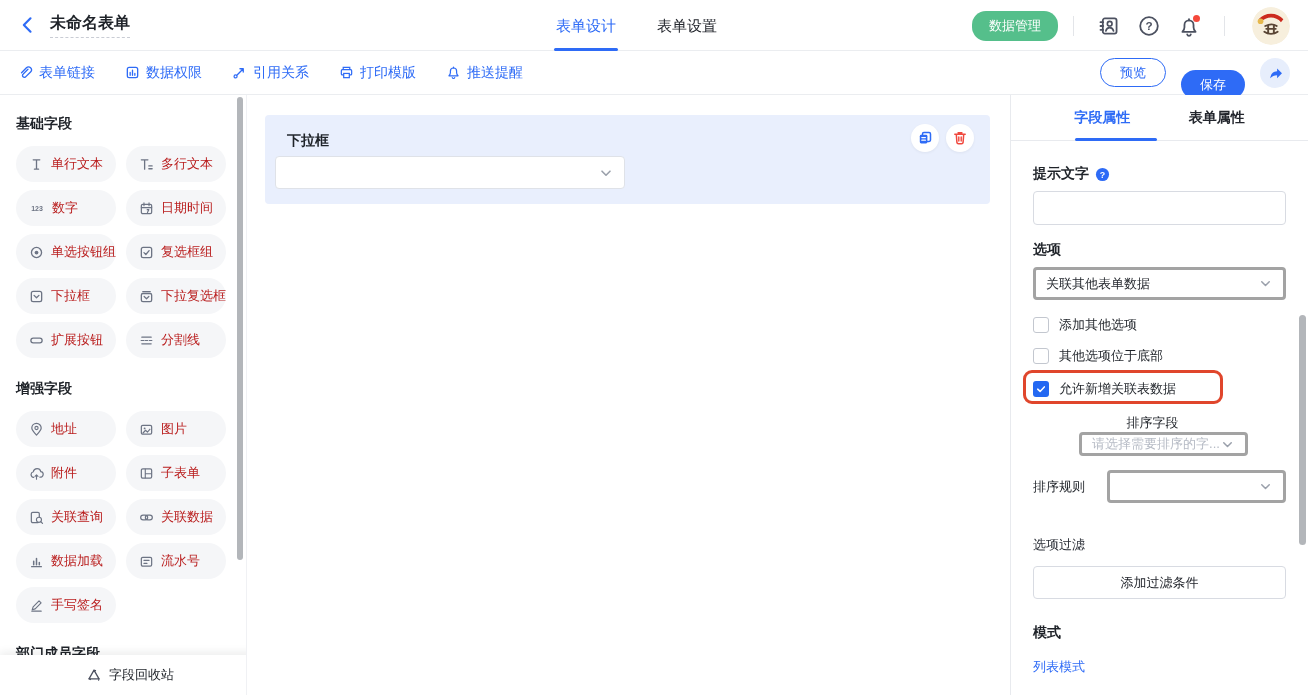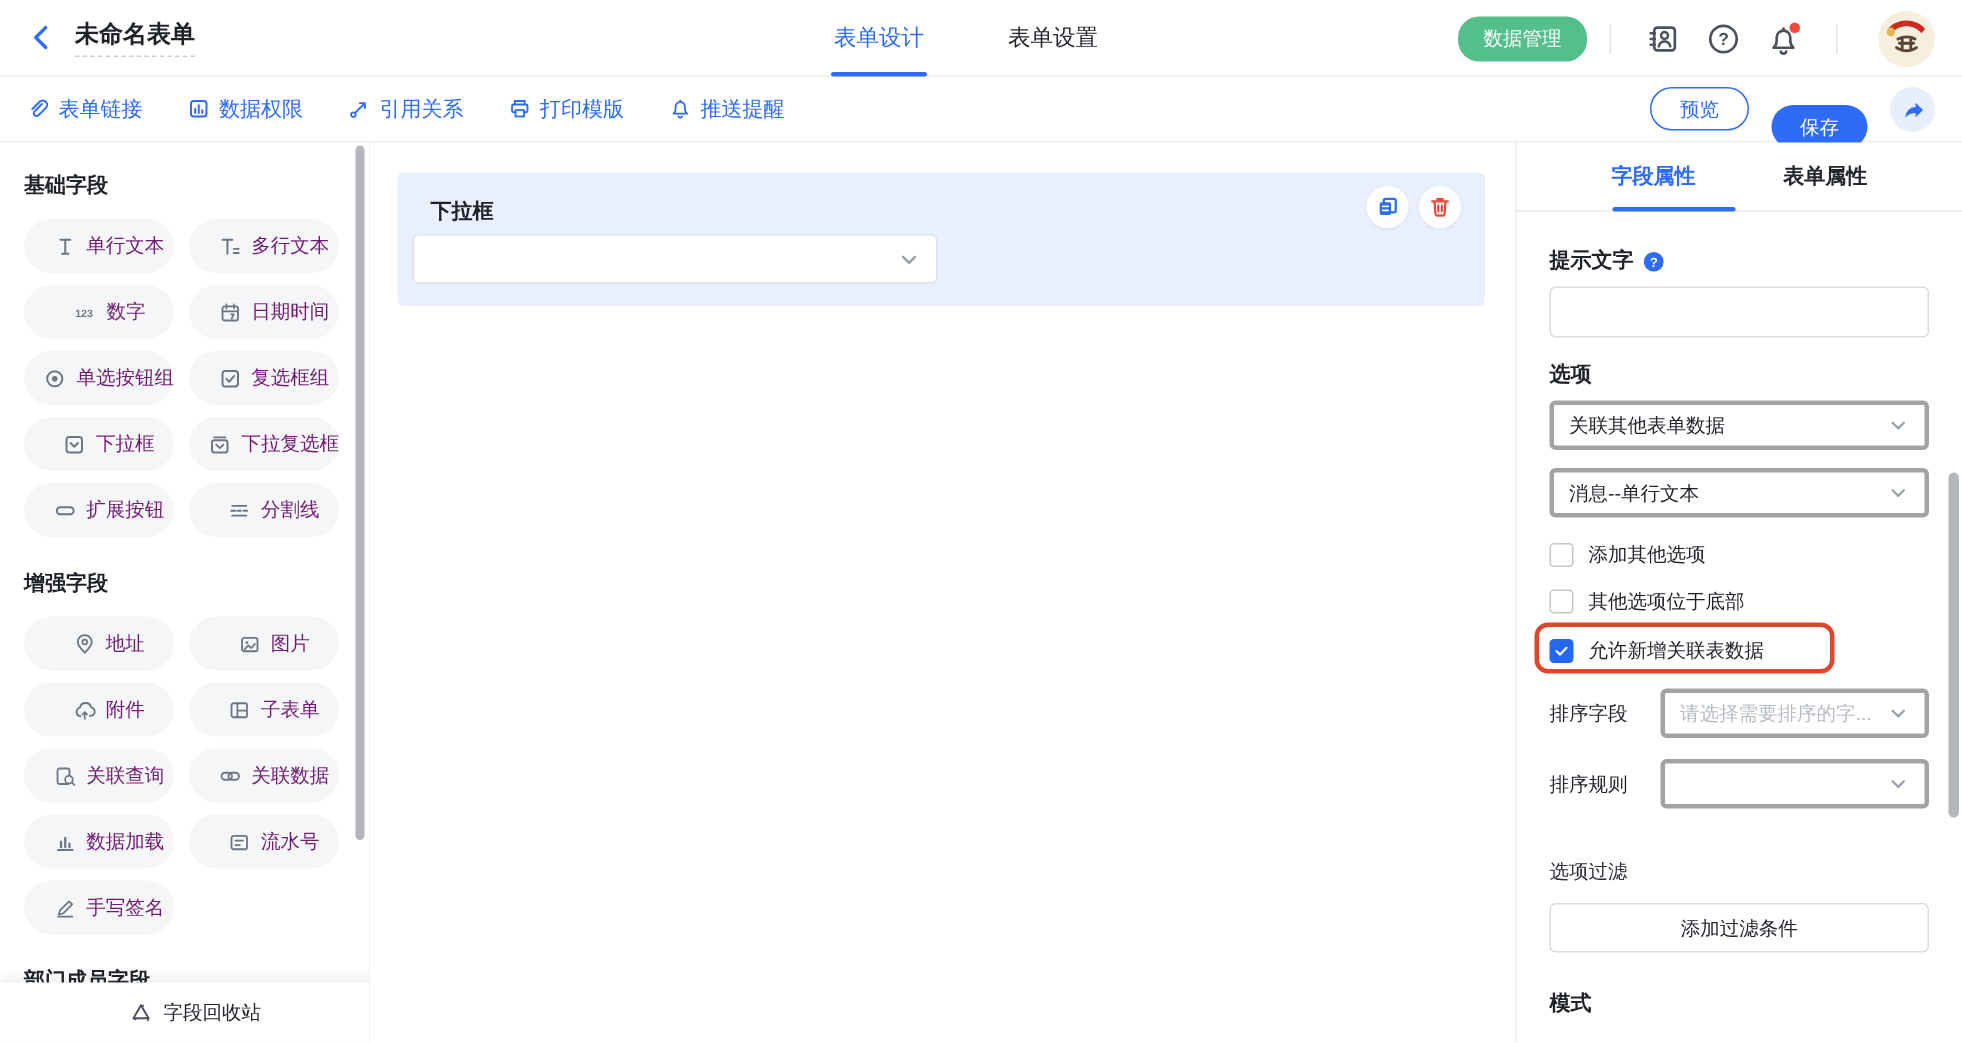--- a/index.html
+++ b/index.html
@@ -12,21 +12,21 @@
     display:flex; align-items:center; }
   .hdr-back { margin-left:18px; cursor:pointer; display:flex; align-items:center; }
   .hdr-title { margin-left:12px; font-size:16px; font-weight:bold; padding-bottom:3px;
     border-bottom:1px dashed #c9ccd4; }
   .hdr-tabs { position:absolute; left:556px; top:0; height:51px; display:flex; align-items:center; }
   .hdr-tab { font-size:15px; color:#23262d; cursor:pointer; position:relative; height:51px;
     line-height:51px; }
   .hdr-tab.active { color:#2e6bf6; }
   .hdr-tab.active::after { content:""; position:absolute; left:50%; transform:translateX(-50%);
     bottom:0; width:64px; height:3px; border-radius:2px; background:#2e6bf6; }
-  .hdr-tab + .hdr-tab { margin-left:56px; }
+  .hdr-tab + .hdr-tab { margin-left:41px; }
   .hdr-right { position:absolute; right:18px; top:0; height:51px; display:flex; align-items:center; }
   .btn-green { background:#55bf8b; color:#fff; font-size:13px; border:none; border-radius:14px;
     padding:6px 17px; cursor:pointer; }
   .hdr-divider { width:1px; height:20px; background:#e3e5e9; margin:0 15px; }
   .hdr-ic { width:22px; height:22px; color:#4c5160; cursor:pointer; margin:0 9px; position:relative; }
   .red-dot { position:absolute; right:0px; top:-1px; width:7px; height:7px; border-radius:50%;
     background:#f5483b; }
   .avatar { width:38px; height:38px; border-radius:50%; overflow:hidden; margin-left:12px; cursor:pointer; }
 
   
@@ -44,21 +44,21 @@
 
   
   .main { display:flex; height:600px; position:relative; }
 
   
   .side { width:247px; position:relative; background:#fff; border-right:1px solid #f0f1f4;
     padding:20px 20px 0 16px; overflow:hidden; }
   .side-title { font-size:14px; font-weight:bold; margin-bottom:13px; }
   .pill-grid { display:grid; grid-template-columns:1fr 1fr; gap:8px 10px; margin-bottom:22px; }
   .pill { height:36px; border-radius:18px; background:#f5f6f8; display:flex; align-items:center;
-    padding-left:13px; gap:7px; font-size:13px; color:#701a75; cursor:grab; white-space:nowrap;justify-content:center; }
+    padding-left:13px; gap:7px; font-size:13px; color:#b91c1c; cursor:grab; white-space:nowrap; }
   .pill .icon { color:#6d7484; }
   .side-scrollbar { position:absolute; right:3px; top:2px; width:6px; height:463px;
     border-radius:3px; background:#b3b6ba; }
   .recycle-bar { position:absolute; left:0; bottom:0; width:260px; height:40px; background:#fff;
     box-shadow:0 -3px 8px rgba(31,35,41,.08); display:flex; align-items:center;
     justify-content:center; gap:7px; font-size:13px; cursor:pointer; z-index:3; }
   .recycle-bar .icon { color:#4c5160; }
 
   
   .canvas { flex:1; background:#fff; position:relative; }
@@ -93,21 +93,21 @@
   .sel-opts + .sel-opts { margin-top:12px; }
   .cb-row { display:flex; align-items:center; gap:10px; margin-top:13px; font-size:13px;
     cursor:pointer; position:relative; }
   .cb-row.first { margin-top:16px; }
   .cb { width:16px; height:16px; border:1px solid #c3c7cf; border-radius:3px; background:#fff; }
   .cb.checked { border:none; background:#2468f2; display:flex; align-items:center;
     justify-content:center; }
   .annotation-box { position:absolute; left:-10px; top:-10px; width:200px; height:34px;
     border:3px solid #e0462c; border-radius:9px; pointer-events:none; }
   .sort-row { display:flex; align-items:center; margin-top:14px; }
-  .sort-row.gap-top { margin-top:16px; }
+  .sort-row.gap-top { margin-top:16px;flex-direction:column; }
   .sort-label { font-size:13px; width:66px; flex:none; }
   .sort-row .p-select { flex:1; margin-left:8px; }
   .placeholder { color:#b6bbc5; overflow:hidden; white-space:nowrap; }
   .section-label { font-size:13px; color:#2a2e36; margin-top:33px; }
   .options-label { margin-top:16px; }
   .btn-add-filter { width:100%; height:33px; margin-top:12px; background:#fff;
     border:1px solid #d8dbe2; border-radius:4px; font-size:13px; color:#23262d; cursor:pointer; }
   .mode-label { margin-top:25px; }
   .radio-row { display:flex; align-items:center; gap:9px; margin-top:16px; cursor:pointer; }
   .radio-label { font-size:13px; color:#2e6bf6; }
@@ -522,26 +522,20 @@
       </div>
       <input class="p-input" value="" style="">
 
       <div class="p-label options-label">选项</div>
       <div class="p-select sel-opts">
         <span>关联其他表单数据</span>
         <svg class="icon chev" width="15" height="15">
             <use href="#s-chevron-down"></use>
           </svg>
       </div>
-      <div class="p-select sel-opts">
-        <span>消息--单行文本</span>
-        <svg class="icon chev" width="15" height="15">
-            <use href="#s-chevron-down"></use>
-          </svg>
-      </div>
 
       <div class="cb-row first">
         <span class="cb"></span>
         <span>添加其他选项</span>
       </div>
       <div class="cb-row">
         <span class="cb"></span>
         <span>其他选项位于底部</span>
       </div>
       <div class="cb-row" style="margin-top:15px">

